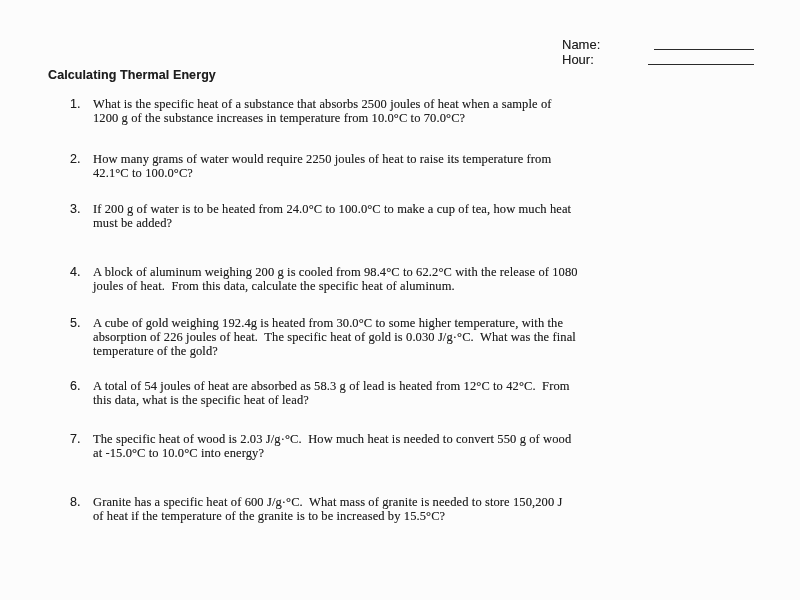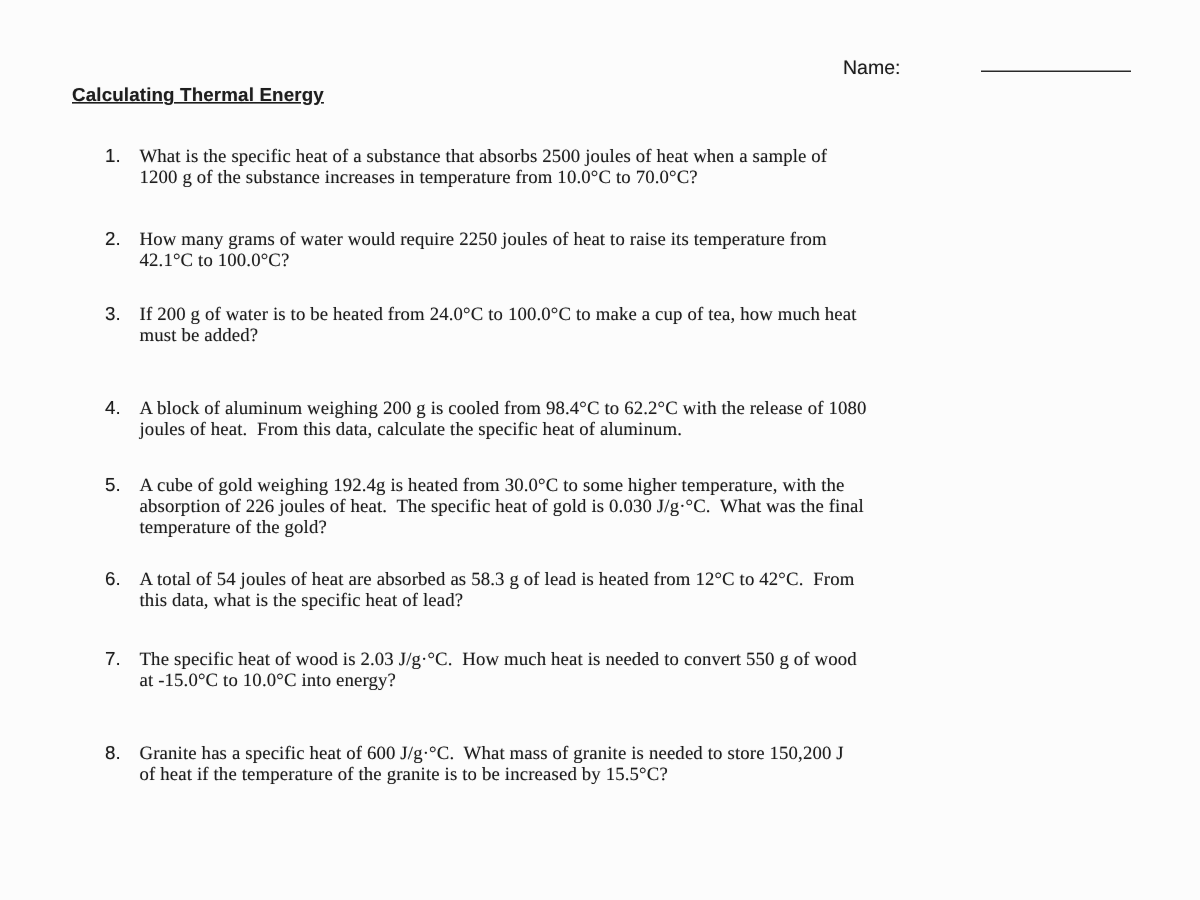--- a/index.html
+++ b/index.html
@@ -18,46 +18,45 @@
     text-shadow: 0 0 0.6px rgba(40,40,40,0.45);
   }
   .header-fields {
     position: absolute;
     left: 562px;
     top: 37px;
     width: 192px;
   }
   .field-row {
     display: flex;
-    align-items: flex-start;
+    align-items: flex-end;
     height: 15px;
     font-size: 13px;
     line-height: 15px;
     gap: 48px;
   }
   .field-label {
     white-space: pre;
     flex: none;
   }
   .field-line {
     flex: 1;
     margin-left: 6px;
     margin-bottom: 2px;
     border-bottom: 1.5px solid #2a2a2a;
     height: 10px;
   }
   .title-block {
     position: absolute;
     left: 48px;
-    top: 57px;
+    top: 69px;
     font-weight: bold;
     font-size: 12.5px;
     line-height: 13.5px;
     letter-spacing: 0.1px;
-    text-decoration: underline;
   }
   .question {
     position: absolute;
     left: 70px;
     width: 672px;
     display: flex;
     font-size: 12.5px;
     line-height: 14px;
     letter-spacing: 0.1px;
   }
@@ -72,20 +71,24 @@
   }
 </style>
 </head>
 <body>
 
 <div class="page">
 
   <div class="header-fields">
     <div class="field-row">
       <span class="field-label">Name:</span>
+      <span class="field-line"></span>
+    </div>
+    <div class="field-row">
+      <span class="field-label">Hour:</span>
       <span class="field-line"></span>
     </div>
   </div>
 
   <div class="title-block">
     <div>Calculating Thermal Energy</div>
   </div>
 
   <div class="question" style="top: 97px;">
     <span class="qnum">1.</span>

